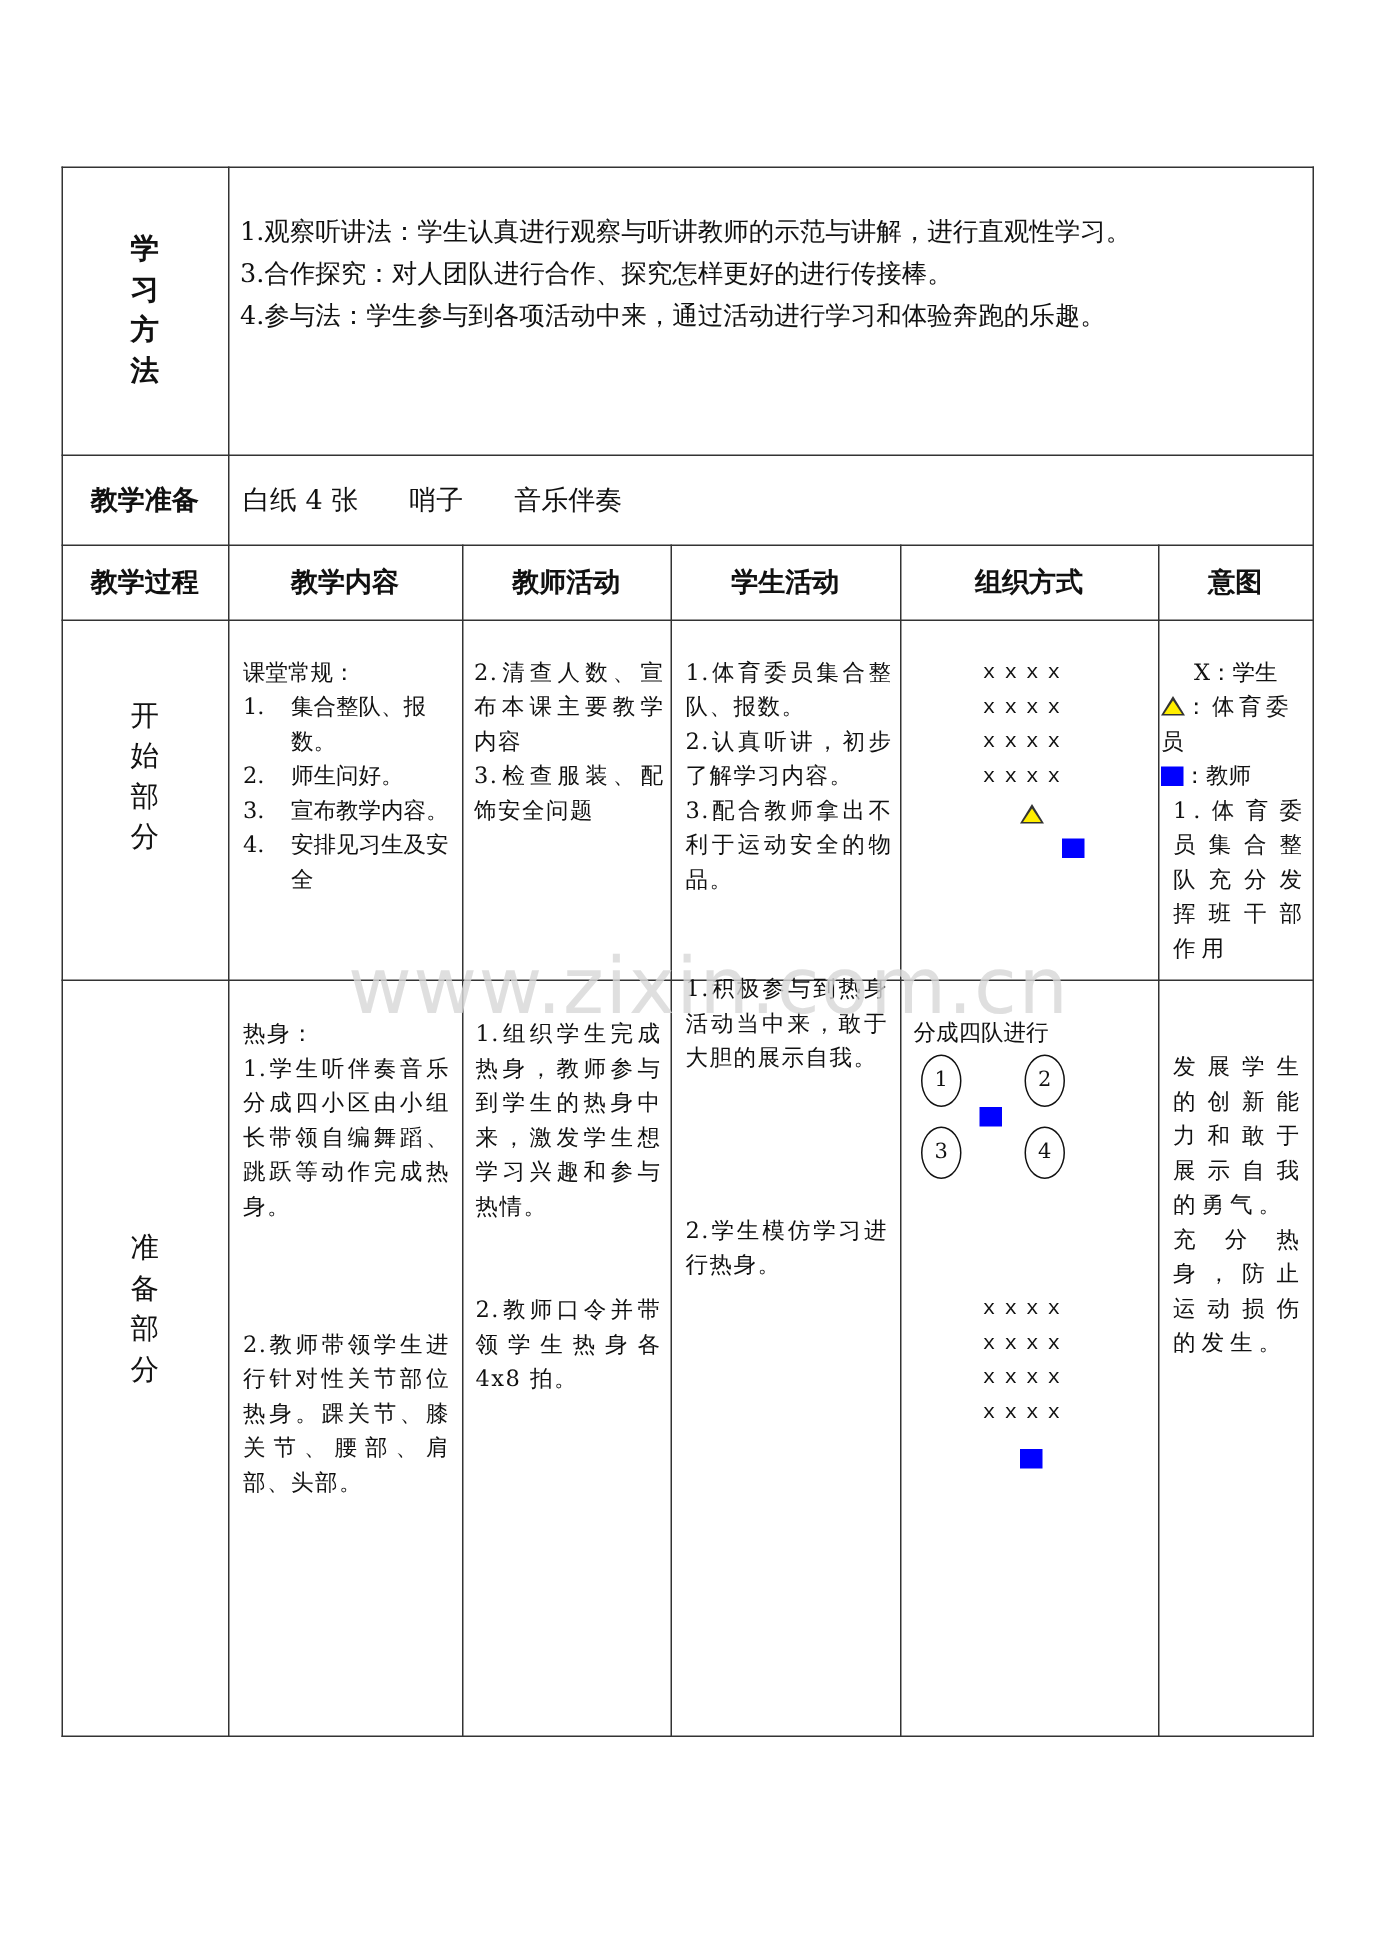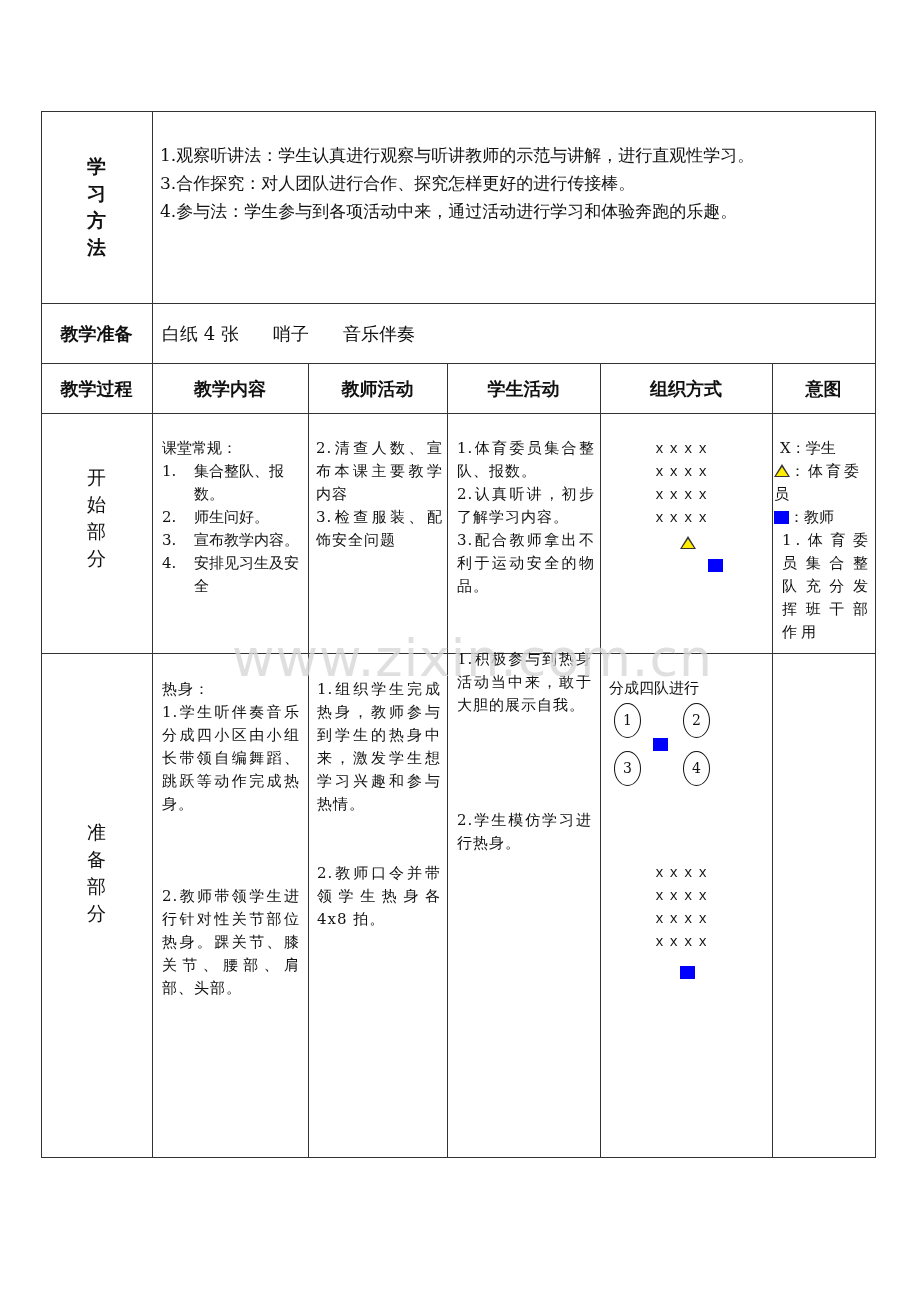--- a/index.html
+++ b/index.html
@@ -103,21 +103,21 @@
     <div style="padding-left:34px;width:100px;">
       <div class="xrow">xxxx</div>
       <div class="xrow">xxxx</div>
       <div class="xrow">xxxx</div>
       <div class="xrow">xxxx</div>
     </div>
     <div style="position:absolute;left:80px;top:95px;"><span class="tri"></span></div>
     <div style="position:absolute;left:108px;top:118px;"><span class="sq"></span></div>
   </div>
   <div class="cell" style="left:733px;top:326px;width:98px;">
-    <div style="padding-left:6px;">X：学生</div>
+    <div style="padding-left:22px;">X：学生</div>
     <div style="letter-spacing:3px;"><span class="tri" style="vertical-align:-1px;"></span><span>：体育委员</span></div>
     <div><span class="sq" style="vertical-align:-2px;"></span><span>：教师</span></div>
     <div class="justify" style="padding-left:8px;letter-spacing:4px;">1.体育委员集合整队充分发挥班干部作用</div>
   </div>
 
   <div class="cell vert" style="left:0;top:542px;width:111px;height:504px;padding-bottom:64px;">
     <span>准</span>
     <span>备</span>
     <span>部</span>
     <span>分</span>
@@ -143,15 +143,19 @@
     <div class="circ" style="left:83px;top:98px;">4</div>
     <div style="position:absolute;left:53px;top:82px;"><span class="sq"></span></div>
     <div style="position:absolute;left:34px;top:209px;width:100px;">
       <div class="xrow">xxxx</div>
       <div class="xrow">xxxx</div>
       <div class="xrow">xxxx</div>
       <div class="xrow">xxxx</div>
     </div>
     <div style="position:absolute;left:80px;top:310px;"><span class="sq"></span></div>
   </div>
+  <div class="cell justify" style="left:741px;top:589px;width:88px;letter-spacing:4px;">
+    <div>发展学生的创新能力和敢于展示自我的勇气。</div>
+    <div>充分热身，防止运动损伤的发生。</div>
+  </div>
 </div>
 
 <div class="watermark">www.zixin.com.cn</div>
 
 </body></html>

